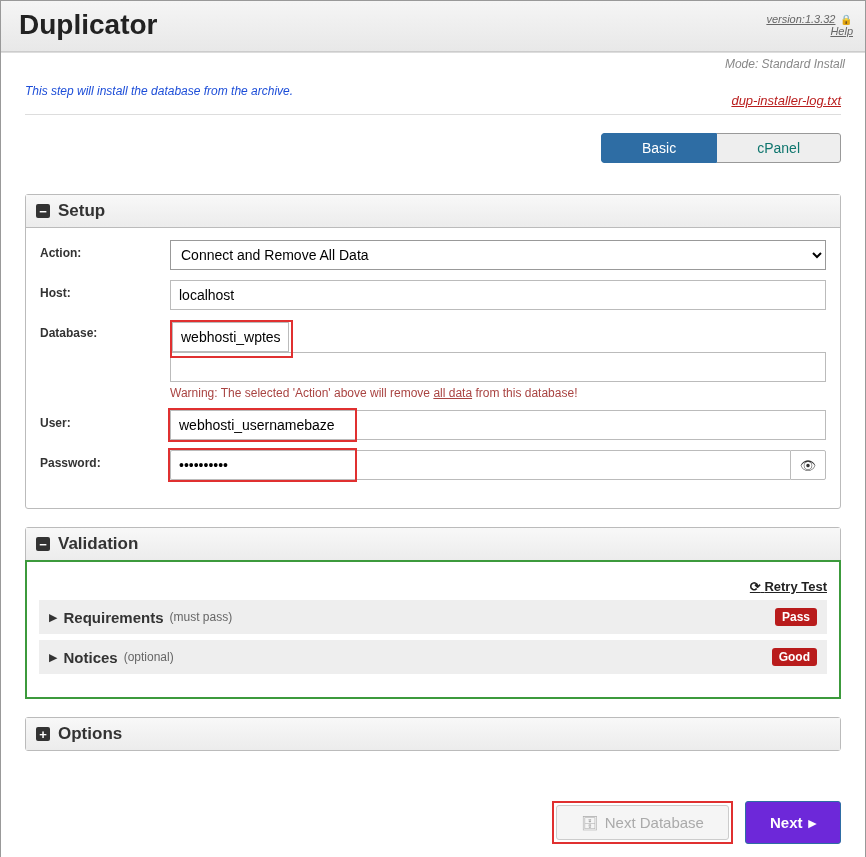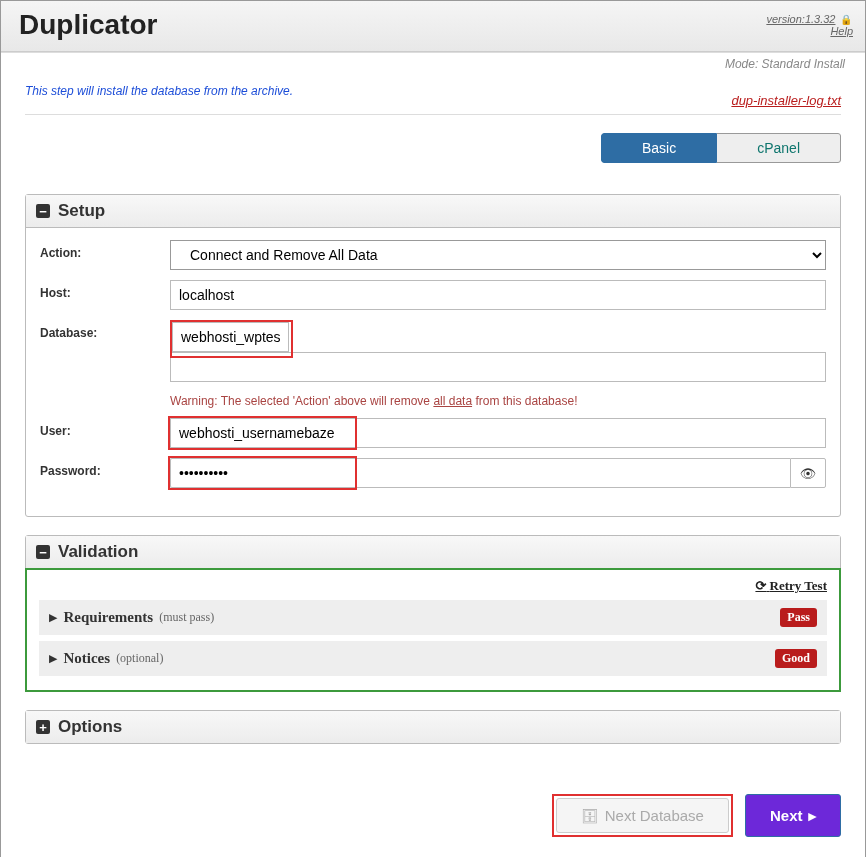--- a/index.html
+++ b/index.html
@@ -24,28 +24,28 @@
 .tab:first-child { border-radius: 3px 0 0 3px; }
 .tab:last-child { border-radius: 0 3px 3px 0; border-left: none; }
 .panel { border: 1px solid #bbb; border-radius: 3px; margin-bottom: 18px; }
 .panel-head { background: linear-gradient(to bottom, #f8f8f8, #ececec); padding: 6px 10px; border-bottom: 1px solid #bbb; font-size: 17px; font-weight: bold; display: flex; align-items: center; cursor: pointer; }
 .panel-head.closed { border-bottom: none; }
 .toggle-box { display: inline-flex; align-items: center; justify-content: center; width: 14px; height: 14px; background: #333; color: #fff; font-size: 13px; font-weight: bold; border-radius: 2px; margin-right: 8px; line-height: 1; }
 .panel-body { padding: 12px 14px 18px 14px; }
 .form-row { display: flex; align-items: flex-start; margin-bottom: 10px; }
 .form-label { width: 130px; font-weight: bold; font-size: 12px; padding-top: 6px; }
 .form-field { flex: 1; }
-select.action-select { width: 100%; height: 30px; border: 1px solid #999; padding: 2px 15px; font-size: 14px; background: #fff; }
+select.action-select { width: 100%; height: 30px; border: 1px solid #999; padding: 2px 6px; font-size: 14px; background: #fff; }
 input.txt { width: 100%; height: 30px; border: 1px solid #bbb; padding: 2px 8px; font-size: 14px; }
-.warning-text { color: #a94442; font-size: 12px; margin-top: 12px; }
+.warning-text { color: #a94442; font-size: 12px; margin-top: 4px; }
 .warning-text a { color: #a94442; text-decoration: underline; }
 .pwd-wrap { display: flex; }
 .pwd-wrap input { flex: 1; border-right: none; border-radius: 2px 0 0 2px; }
 .pwd-eye { width: 36px; border: 1px solid #bbb; background: #fff; display: flex; align-items: center; justify-content: center; cursor: pointer; border-radius: 0 2px 2px 0; }
-.validation-body { border: 2px solid #3c9a3c; padding: 8px 12px; margin: -1px; font-family: Liberation Serif, serif; }
+.validation-body { border: 2px solid #3c9a3c; padding: 17px 12px; margin: -1px; }
 .retry-row { text-align: right; margin-bottom: 6px; }
 .retry-link { font-weight: bold; text-decoration: underline; color: #222; font-size: 13px; cursor: pointer; }
 .refresh-icon { font-size: 13px; }
 .check-row { background: #eee; padding: 8px 10px; margin-bottom: 6px; display: flex; justify-content: space-between; align-items: center; cursor: pointer; }
 .check-left { display: flex; align-items: center; gap: 6px; }
 .caret { font-size: 11px; color: #333; }
 .check-title { font-weight: bold; font-size: 15px; }
 .check-note { font-size: 12px; color: #666; }
 .badge { background: #b91c1c; color: #fff; font-size: 12px; padding: 2px 7px; border-radius: 3px; font-weight: bold; }
 .footer-row { text-align: right; margin-top: 50px; display: flex; justify-content: flex-end; gap: 12px; }

